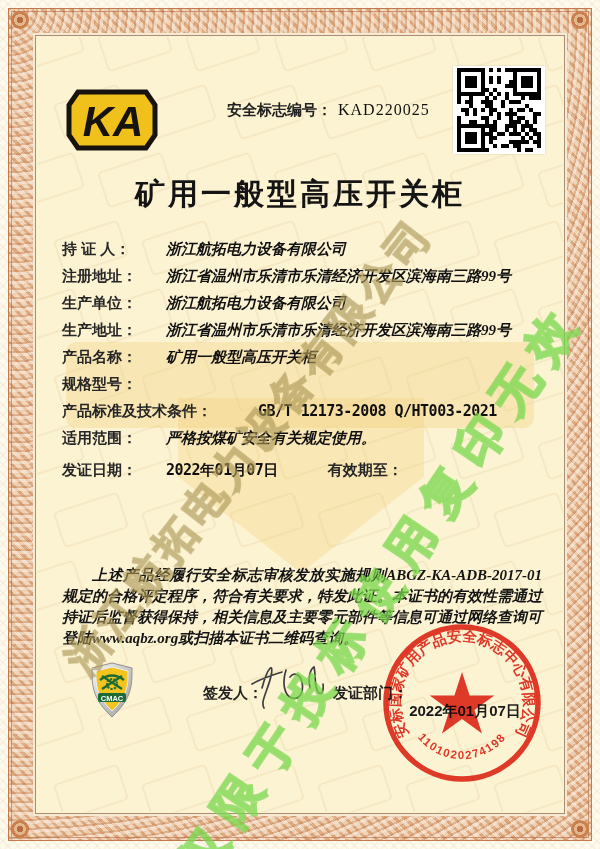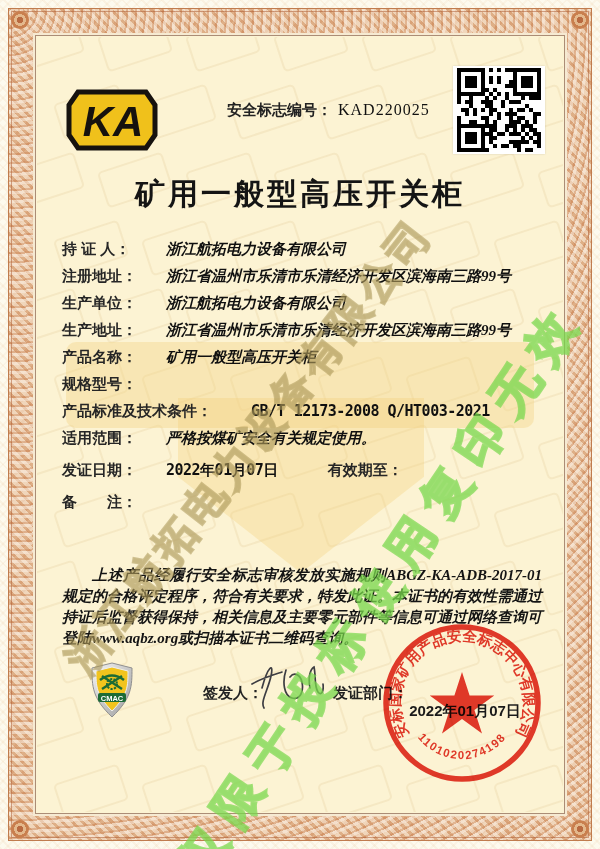--- a/index.html
+++ b/index.html
@@ -38,21 +38,21 @@
   .cert-no .num{font-family:"Liberation Serif",serif;font-size:16px;color:#111;letter-spacing:1px;margin-left:6px;}
   .qr{position:absolute;left:453px;top:66px;width:92px;height:88px;background:#fff;z-index:2;
       display:flex;align-items:center;justify-content:center;box-shadow:0 0 2px rgba(0,0,0,.15);}
   .title{position:absolute;left:0;top:174px;width:100%;text-align:center;z-index:2;
          font-size:30px;font-weight:bold;color:#141414;letter-spacing:3px;
          font-family:"Liberation Serif",serif;}
   
   .fields{position:absolute;left:62px;top:240px;width:482px;z-index:2;}
   .frow{display:flex;align-items:baseline;height:27px;}
   .frow .lab{font-weight:bold;font-size:15px;color:#262626;min-width:88px;white-space:nowrap;}
-  .frow .lab.long{min-width:0;margin-right:23px;}
+  .frow .lab.long{min-width:0;margin-right:30px;}
   .frow .val{font-size:15px;color:#101010;font-weight:bold;margin-left:16px;white-space:nowrap;}
   .v-kai{font-family:"Liberation Serif",serif;font-style:italic;}
   .v-mono{font-family:"DejaVu Sans Mono",monospace;font-style:normal;letter-spacing:-0.5px;}
   .frow .lab2{font-weight:bold;font-size:15px;color:#262626;margin-left:50px;}
   .gap{height:5px;}
   
   .para{position:absolute;left:62px;top:565px;width:480px;z-index:2;
         font-size:15px;line-height:21px;font-weight:bold;color:#141414;text-align:justify;
         font-family:"Liberation Serif",serif;font-style:italic;text-indent:2em;}
   
@@ -355,24 +355,20 @@
         <span class="lab">适用范围：</span>
         <span class="val v-kai">严格按煤矿安全有关规定使用。</span>
       </div>
       <div class="gap"></div>
       <div class="frow">
         <span class="lab">发证日期：</span>
         <span class="val v-mono">2022年01月07日</span>
         <span class="lab2">有效期至：</span>
       </div>
       <div class="gap"></div>
-      <div class="frow">
-        <span class="lab">备　　注：</span>
-        <span class="val v-kai"></span>
-      </div>
     </div>
 
   <div class="para">上述产品经履行安全标志审核发放实施规则ABGZ-KA-ADB-2017-01规定的合格评定程序，符合有关要求，特发此证。本证书的有效性需通过持证后监督获得保持，相关信息及主要零元部件等信息可通过网络查询可登陆www.aqbz.org或扫描本证书二维码查询。</div>
 
   <div class="cmac">
     <svg width="46" height="56" viewBox="0 0 46 56">
       <defs>
         <linearGradient id="silv" x1="0" y1="0" x2="1" y2="1">
           <stop offset="0" stop-color="#f7f7f7"></stop>
             <stop offset="0.5" stop-color="#c9c9c9"></stop>

